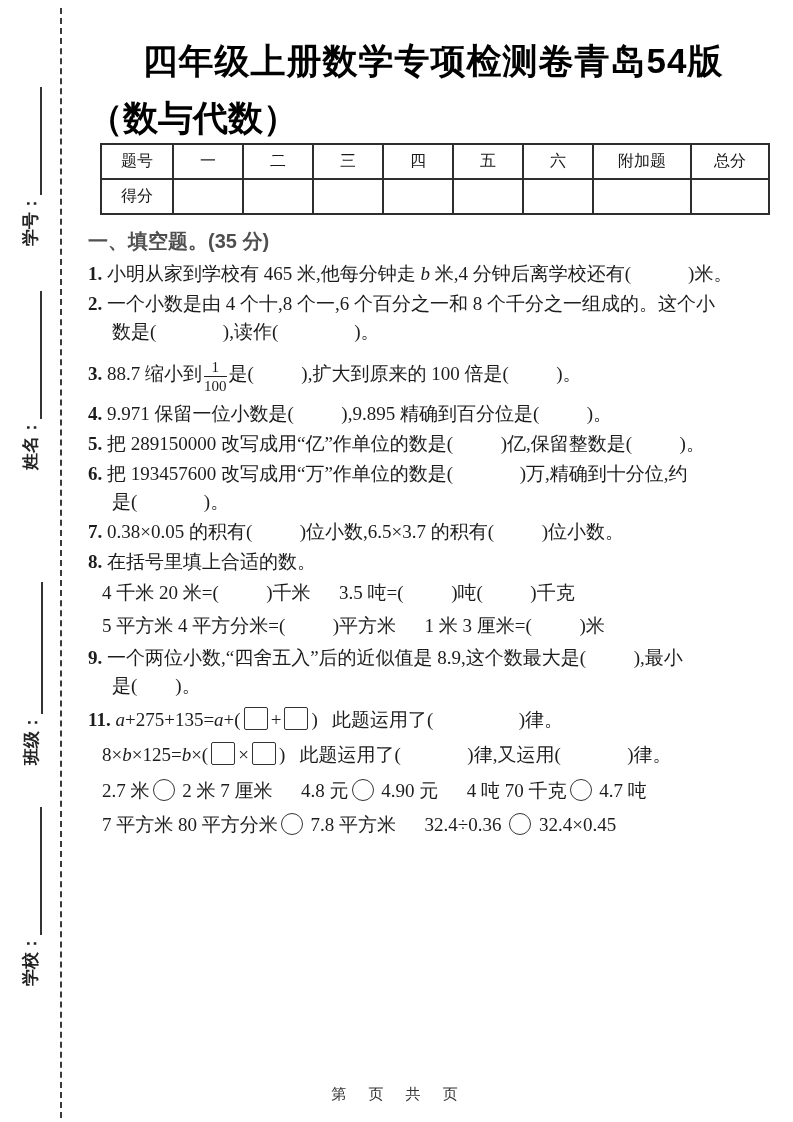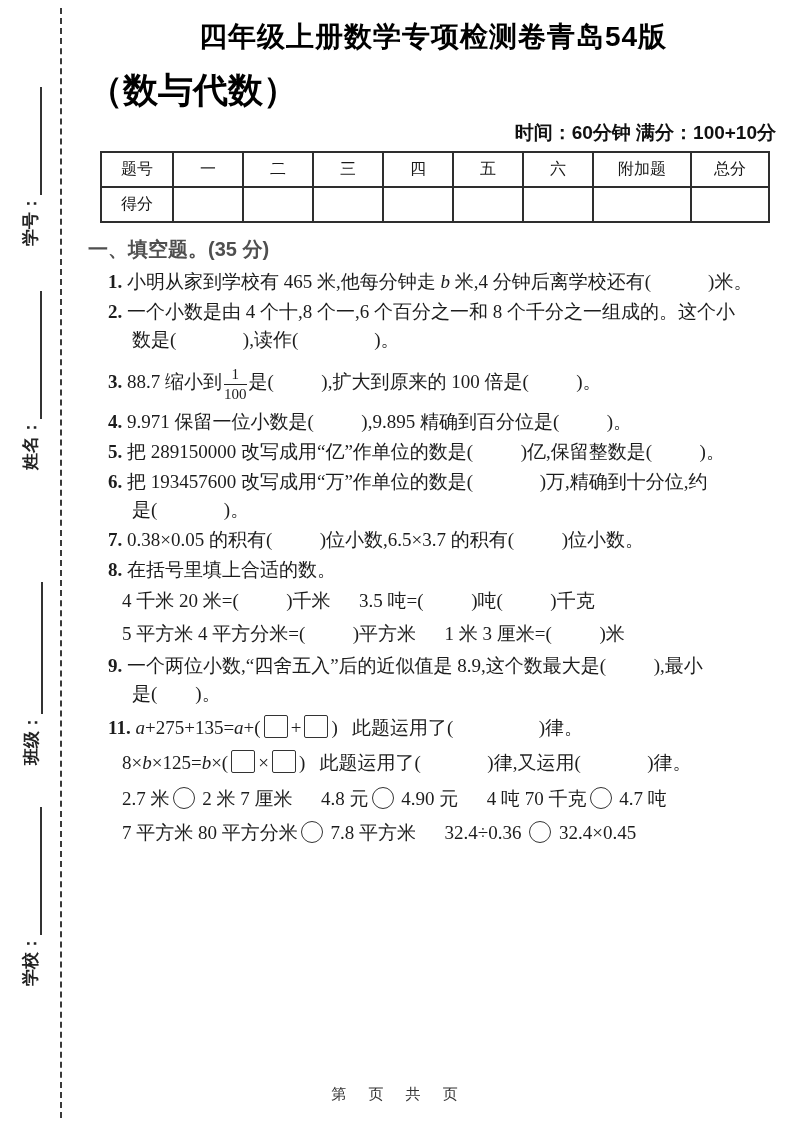--- a/index.html
+++ b/index.html
@@ -17,41 +17,41 @@
   }
   .side-group .lbl{line-height:22px;}
   .uline{display:inline-block;height:20px;border-bottom:2px solid #333;}
   .sg1{width:170px;left:-56px;top:148px;}  .sg1 .uline{width:108px;}
   .sg2{width:190px;left:-66px;top:362px;}  .sg2 .uline{width:128px;}
   .sg3{width:196px;left:-68px;top:654px;}  .sg3 .uline{width:132px;}
   .sg4{width:190px;left:-66px;top:878px;}  .sg4 .uline{width:128px;}
   
   .content{position:absolute;left:88px;top:0;width:690px;}
   .title{
-    margin-top:20px;text-align:center;font-family:"Liberation Sans","DejaVu Sans",sans-serif;
-    font-weight:900;font-size:28px;letter-spacing:1px;color:#000;line-height:1.2;
+    margin-top:40px;text-align:center;font-family:"Liberation Sans","DejaVu Sans",sans-serif;
+    font-weight:900;font-size:35px;letter-spacing:1px;color:#000;line-height:1.2;
   }
   .subtitle{
     margin-top:16px;text-align:left;font-family:"Liberation Sans","DejaVu Sans",sans-serif;
     font-weight:900;font-size:35px;color:#000;line-height:1.15;
   }
   .meta{
     margin-top:10px;text-align:right;padding-right:2px;
     font-family:"Liberation Sans","DejaVu Sans",sans-serif;font-weight:bold;font-size:19px;color:#111;
   }
   table.score{border-collapse:collapse;table-layout:fixed;margin-top:5px;margin-left:12px;}
   table.score td{
     border:2px solid #2e2e2e;height:33px;text-align:center;vertical-align:middle;
     font-size:16px;color:#191919;padding:0;
   }
   .section-heading{
     margin-top:13px;font-family:"Liberation Sans","DejaVu Sans",sans-serif;
     font-weight:bold;font-size:20px;color:#4f4f4f;
   }
-  .questions{margin-top:5px;font-size:19px;color:#1c1c1c;margin-left:20px;}
+  .questions{margin-top:5px;font-size:19px;color:#1c1c1c;}
   .q{margin-bottom:2px;}
   .qline{white-space:pre;line-height:28px;}
   .qno{font-weight:bold;}
   .cont{margin-left:24px;}
   .cont2{margin-left:33px;}
   .sub{margin-left:14px;}
   .var{font-style:italic;}
   .frac{display:inline-block;vertical-align:-11px;text-align:center;font-size:15px;line-height:1.1;margin:0 2px;}
   .frac .num{display:block;border-bottom:1.5px solid #222;padding:0 4px 1px;}
   .frac .den{display:block;padding-top:1px;}
@@ -89,21 +89,20 @@
     <div class="side-group sg4" data-name="school-field">
       <span class="lbl" data-name="school-label">学校：</span>
         <span class="uline" data-name="school-blank"></span>
     </div>
     <div class="dashed-line" data-name="margin-dashed-line"></div>
   </div>
 
   <div class="content" data-name="paper-content">
     <div class="title" data-name="page-title">四年级上册数学专项检测卷青岛54版</div>
     <div class="subtitle" data-name="page-subtitle">（数与代数）</div>
-    <div class="meta" data-name="exam-meta">时间：60分钟 满分：100+10分</div>
 
     <table class="score" data-name="score-table">
       <colgroup data-name="score-table-colgroup">
           <col style="width: 72px;">
           <col style="width: 70px;">
           <col style="width: 70px;">
           <col style="width: 70px;">
           <col style="width: 70px;">
           <col style="width: 70px;">
           <col style="width: 70px;">

